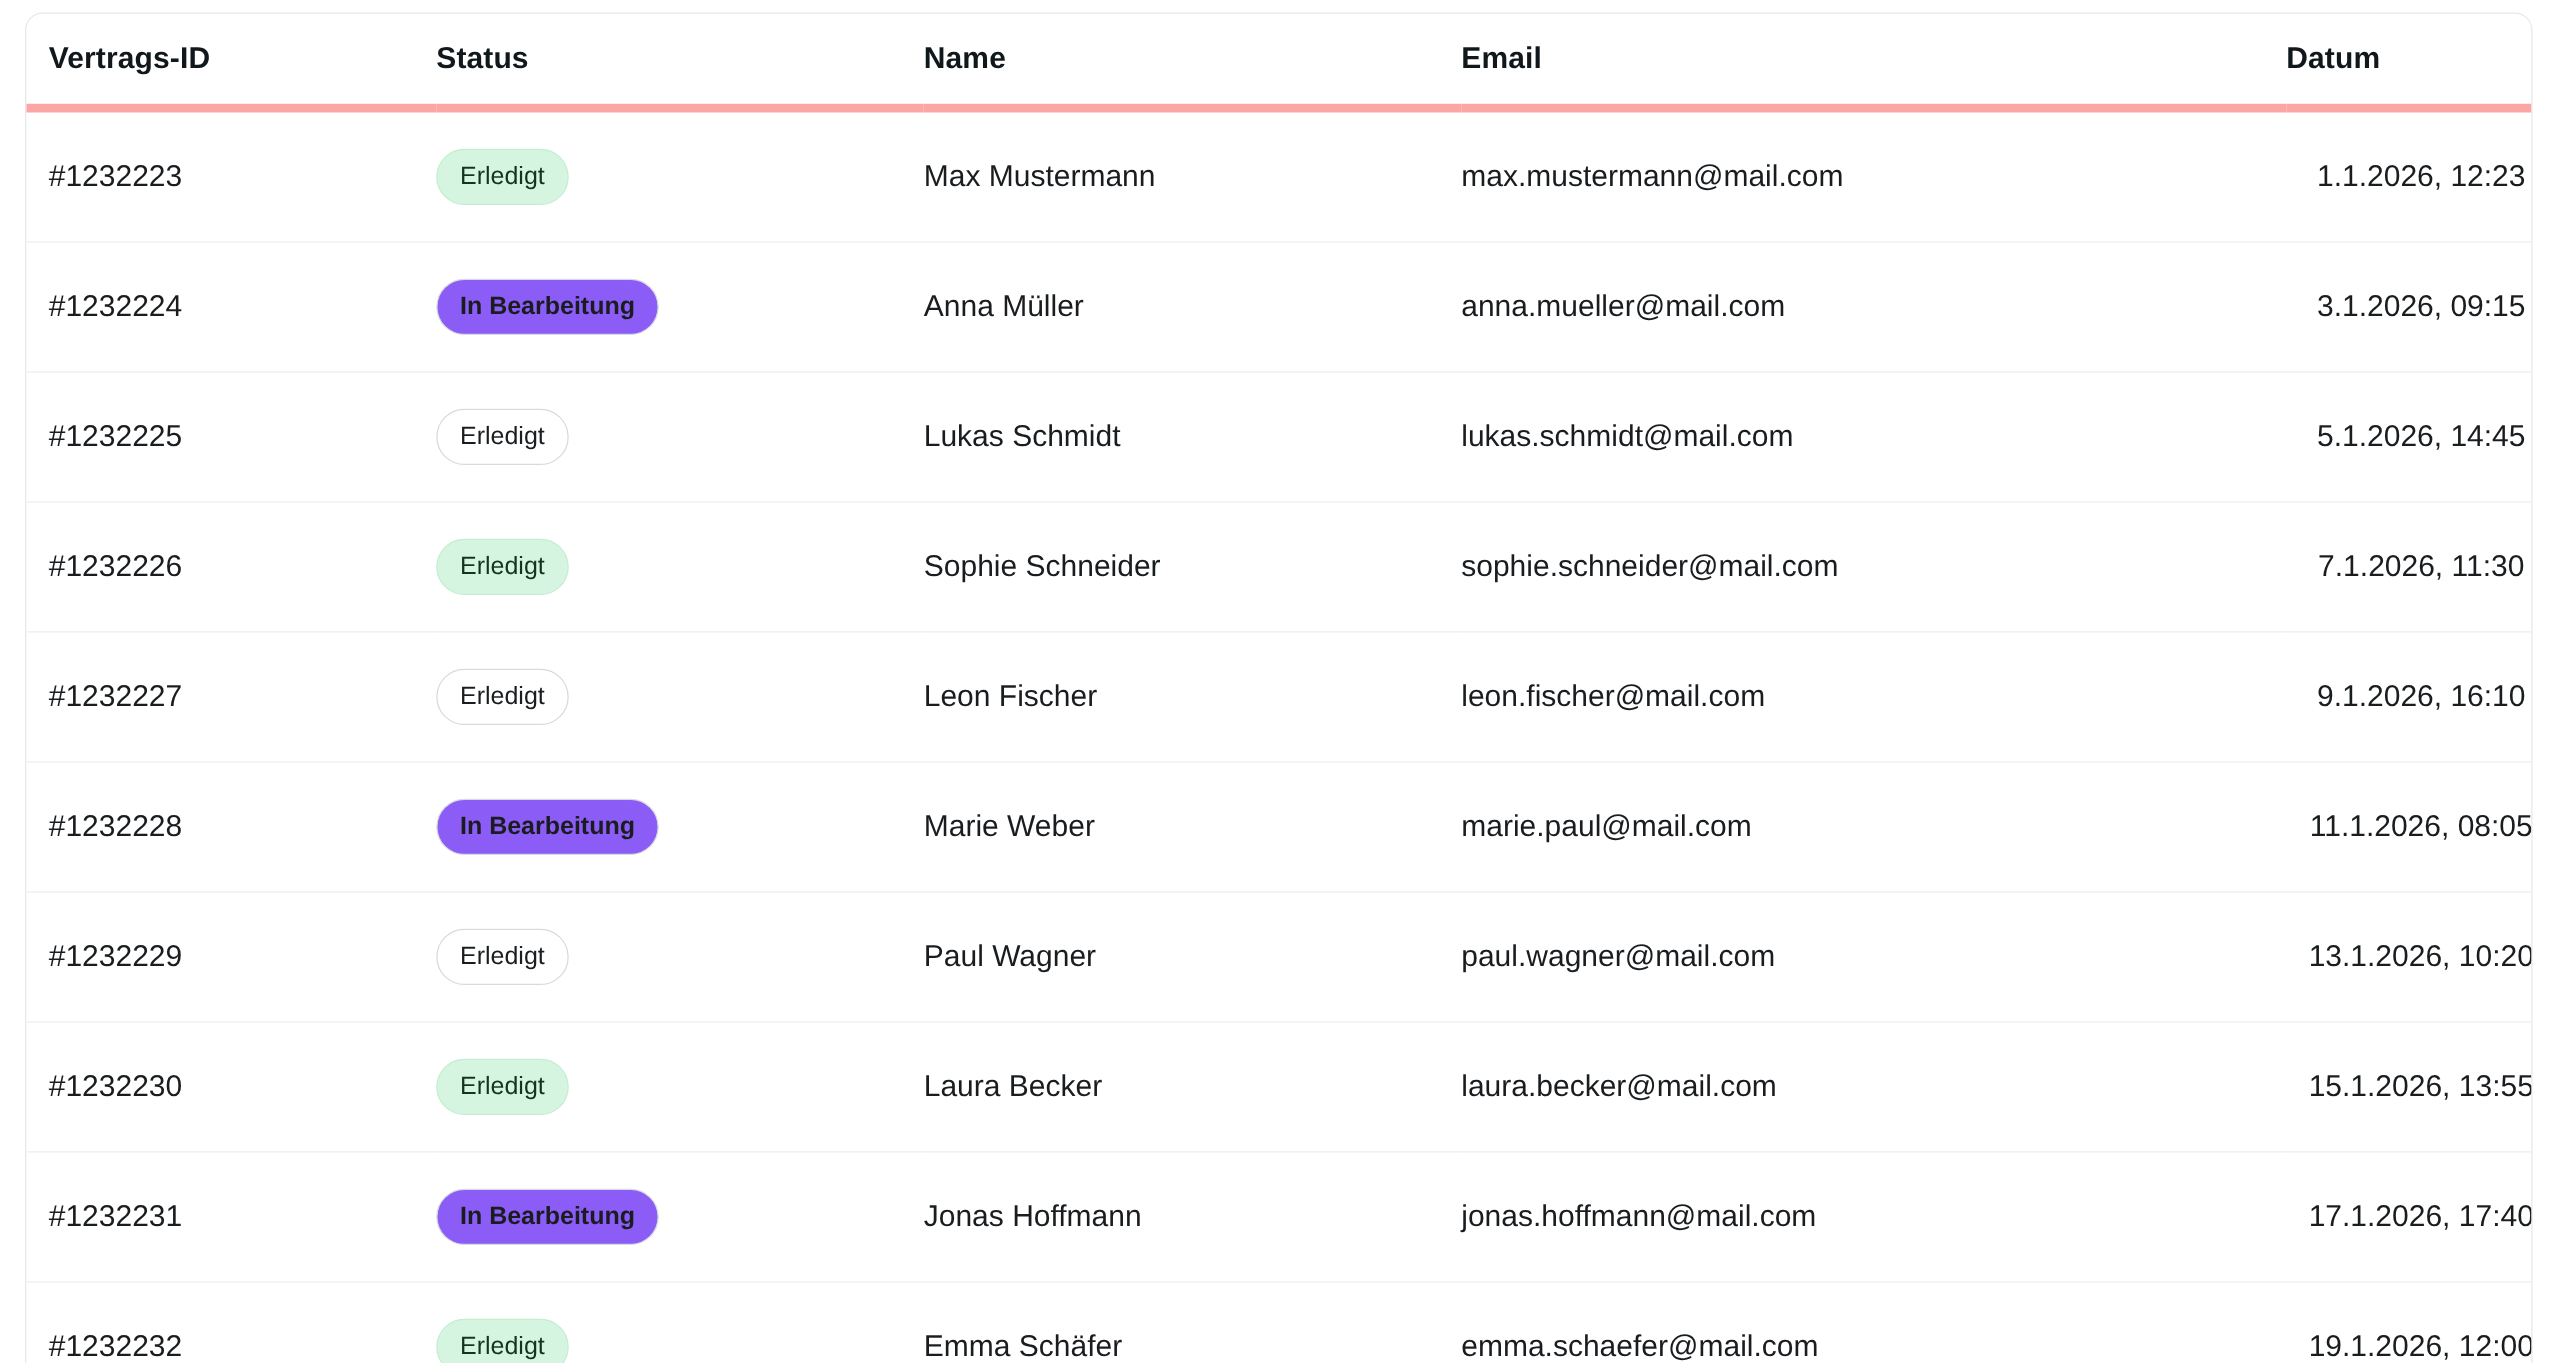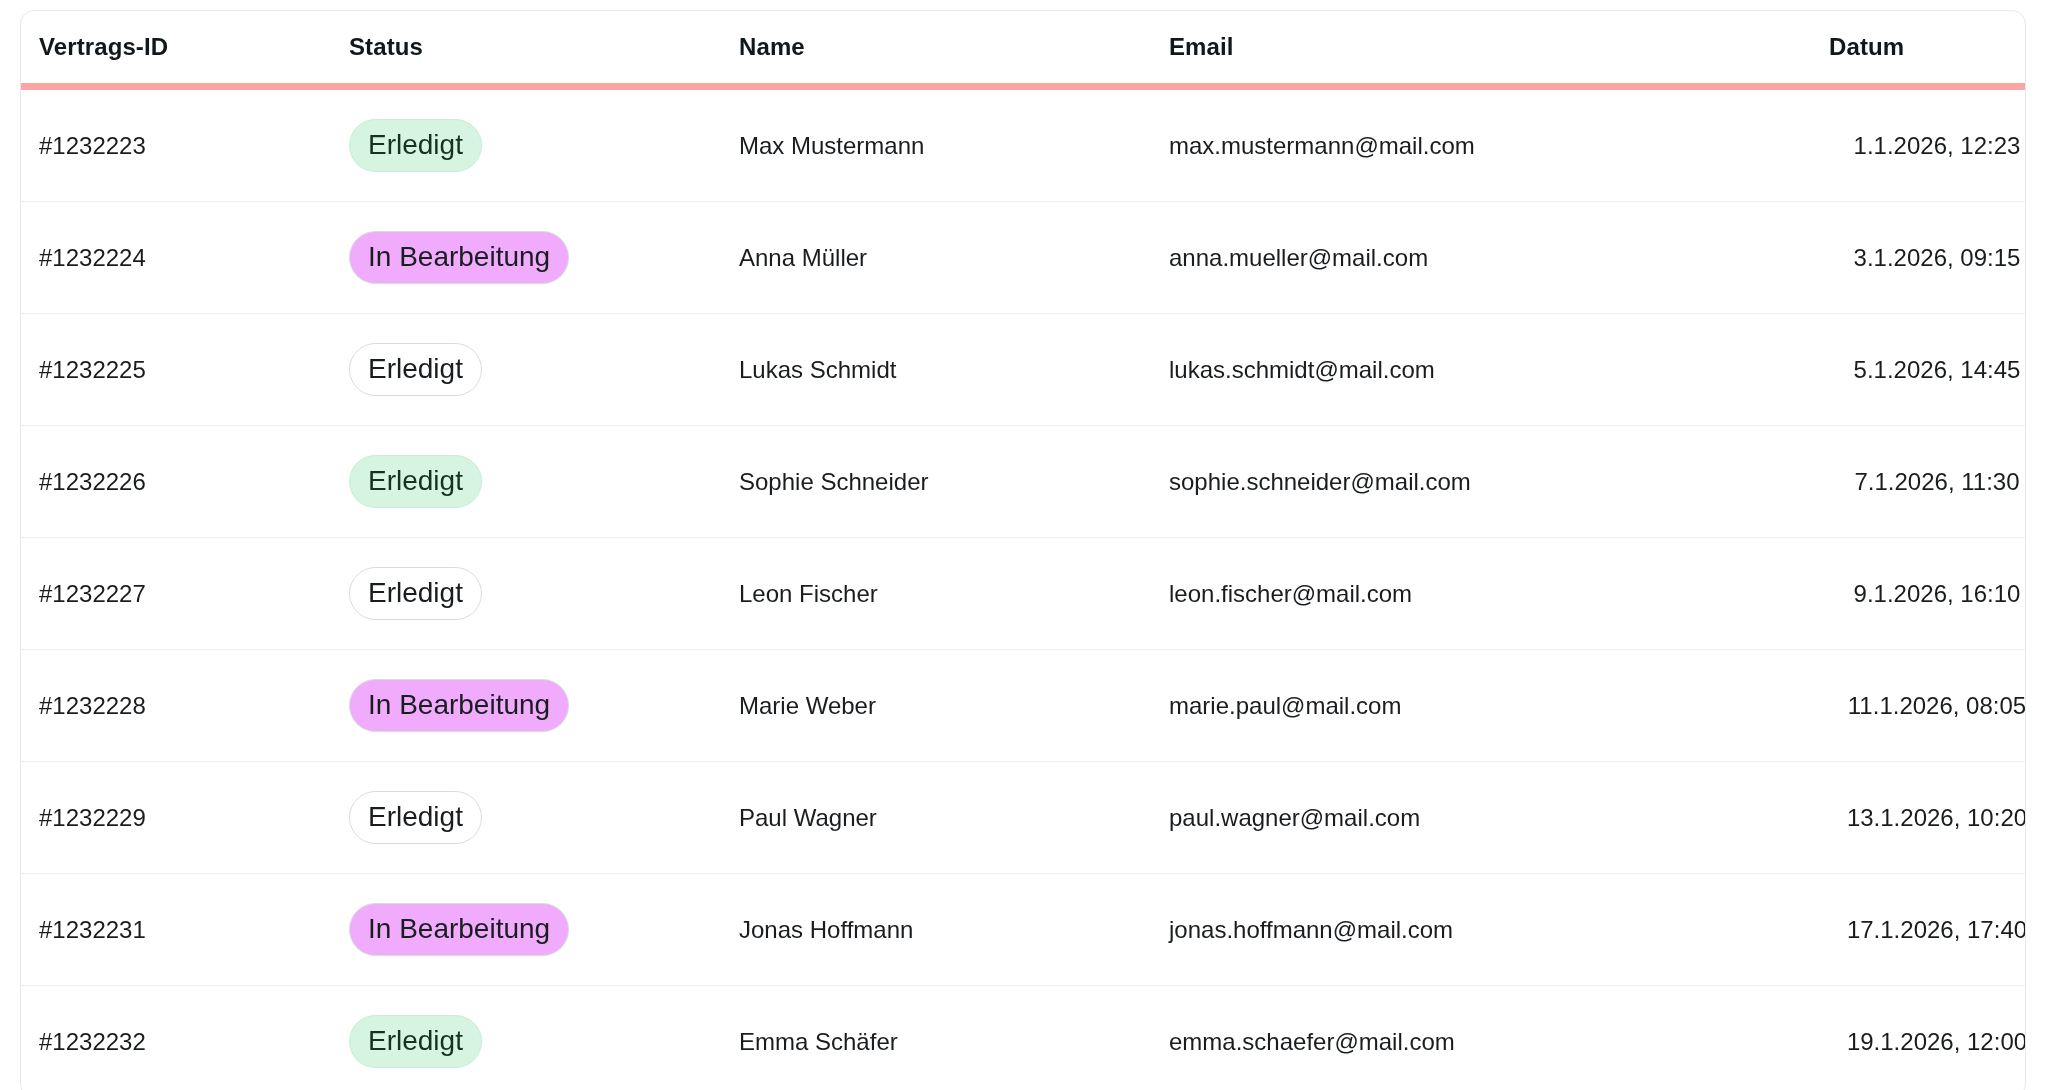--- a/index.html
+++ b/index.html
@@ -56,41 +56,42 @@
   .col-date  { width: 216px; }
 
   th.col-id    { padding-left: 18px !important; }
   th.col-status, td.col-status { padding-left: 8px; }
   th.col-name, td.col-name { padding-left: 8px; }
   th.col-email, td.col-email { padding-left: 8px; }
   th.col-date, td.col-date { padding-left: 8px; text-align: center; }
 
   .badge {
     display: inline-block;
-    font-size: 28px;
+    font-size: 20px;
     line-height: 1;
     padding: 11px 18px 12px 18px;
     border-radius: 999px;
     border: 1px solid transparent;
     white-space: nowrap;
   }
   .badge.done-filled {
     background: #d6f5e0;
     border-color: #c3eed2;
     color: #14341f;
   }
   .badge.done-outline {
     background: #ffffff;
     border-color: #d7dbdf;
     color: #1a1d1f;
   }
   .badge.progress-outline {
-    background: #f0abfc;
+    background: #8b5cf6;
     border-color: #d7dbdf;
     color: #1a1d1f;
+    font-weight: bold;
   }
 </style>
 </head>
 <body>
 
 <div class="table-card">
   <table class="data-table">
     <thead>
       <tr>
         <th class="col-id">Vertrags-ID</th>
@@ -144,20 +145,27 @@
           <td class="col-date">11.1.2026, 08:05</td>
         </tr>
         <tr>
           <td class="col-id">#1232229</td>
           <td class="col-status"><span class="badge done-outline">Erledigt</span></td>
           <td class="col-name">Paul Wagner</td>
           <td class="col-email">paul.wagner@mail.com</td>
           <td class="col-date">13.1.2026, 10:20</td>
         </tr>
         <tr>
+          <td class="col-id">#1232230</td>
+          <td class="col-status"><span class="badge done-filled">Erledigt</span></td>
+          <td class="col-name">Laura Becker</td>
+          <td class="col-email">laura.becker@mail.com</td>
+          <td class="col-date">15.1.2026, 13:55</td>
+        </tr>
+        <tr>
           <td class="col-id">#1232231</td>
           <td class="col-status"><span class="badge progress-outline">In Bearbeitung</span></td>
           <td class="col-name">Jonas Hoffmann</td>
           <td class="col-email">jonas.hoffmann@mail.com</td>
           <td class="col-date">17.1.2026, 17:40</td>
         </tr>
         <tr>
           <td class="col-id">#1232232</td>
           <td class="col-status"><span class="badge done-filled">Erledigt</span></td>
           <td class="col-name">Emma Schäfer</td>

